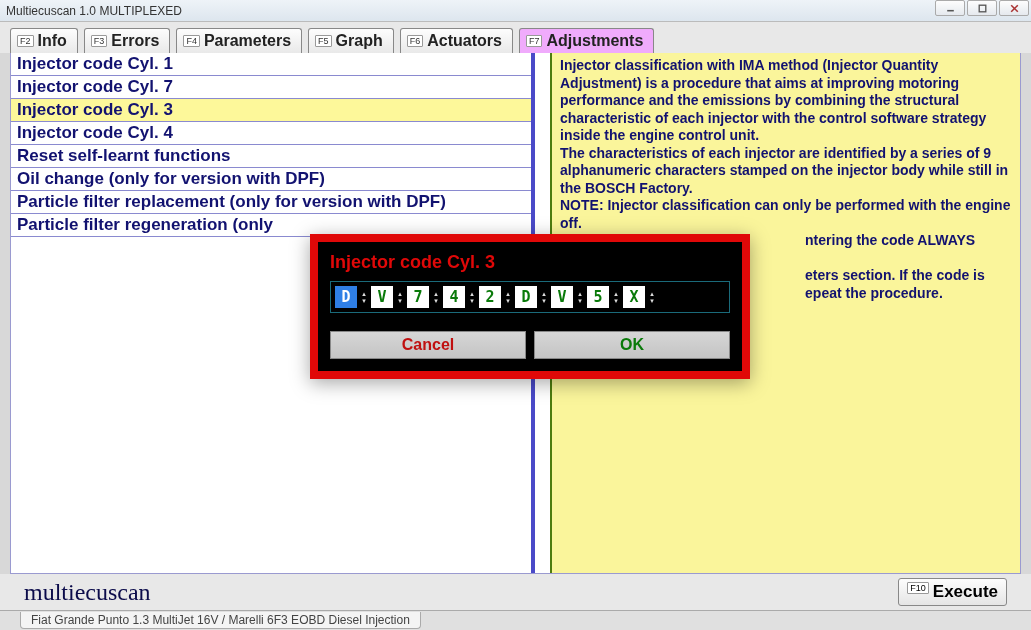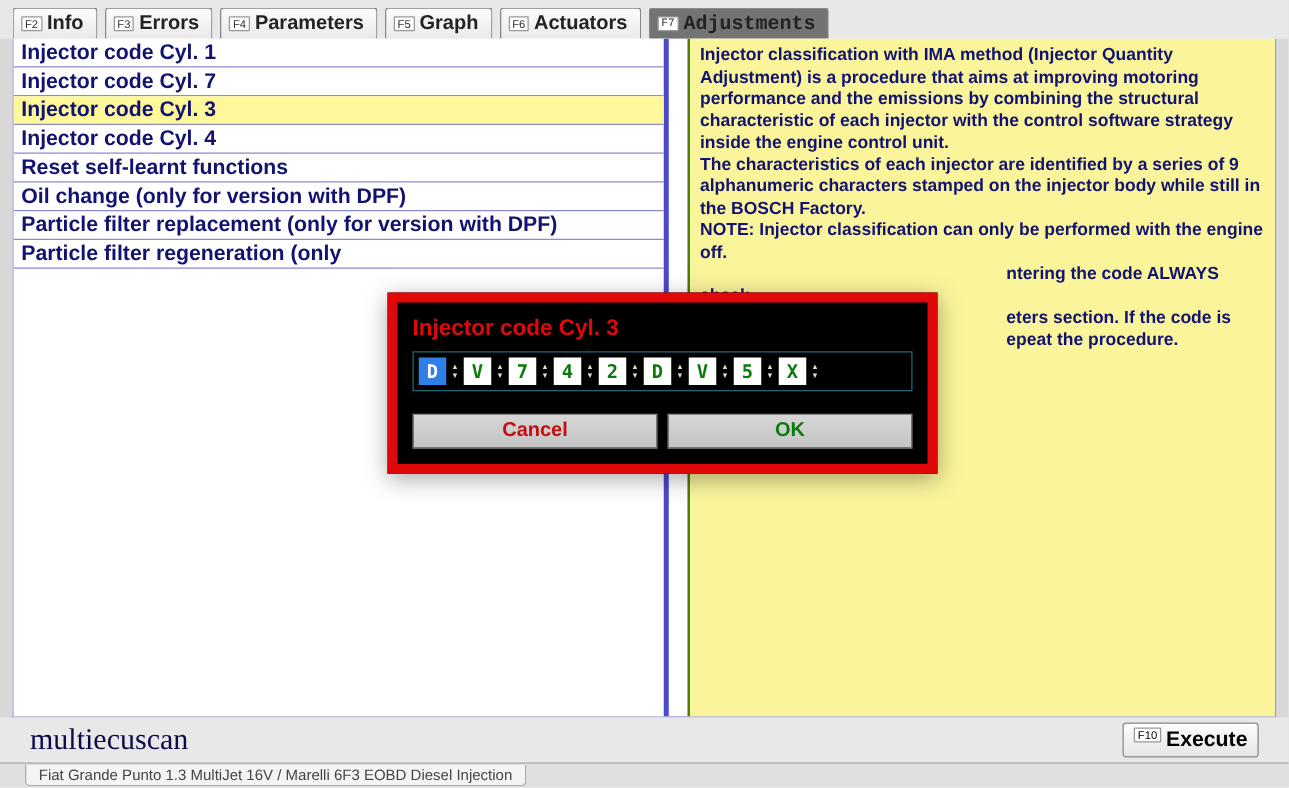--- a/index.html
+++ b/index.html
@@ -72,21 +72,21 @@
   }
   .tab .fkey {
     font-size: 9px;
     font-weight: 400;
     border: 1px solid #999;
     padding: 0 2px;
     background: #fff;
     color: #333;
     border-radius: 1px;
   }
-  .tab.active { background: #737373; font-family: Liberation Mono, monospace; }
+  .tab.active { background: #f0abfc; }
 
   
   .main {
     flex: 1;
     display: flex;
     background: #fff;
     margin: 0 10px;
     border: 1px solid #9a9ad0;
     border-top: none;
     gap: 15px;
@@ -242,20 +242,41 @@
     cursor: pointer;
   }
   .modal-btn.cancel { color: #c01010; }
   .modal-btn.ok { color: #0a7a0a; }
 </style>
 </head>
 <body>
 
 <div class="window">
 
+  <div class="titlebar">
+    <span class="title-text">Multiecuscan 1.0 MULTIPLEXED</span>
+    <div class="winbtns">
+      <div class="winbtn">
+          <svg viewBox="0 0 10 10">
+            <line x1="2" y1="7" x2="8" y2="7" stroke="#555" stroke-width="1.4"></line>
+          </svg>
+        </div>
+      <div class="winbtn">
+          <svg viewBox="0 0 10 10">
+            <rect x="2" y="2" width="6" height="6" fill="none" stroke="#555" stroke-width="1.2"></rect>
+          </svg>
+        </div>
+      <div class="winbtn">
+          <svg viewBox="0 0 10 10">
+            <line x1="2" y1="2" x2="8" y2="8" stroke="#a33" stroke-width="1.4"></line>
+            <line x1="8" y1="2" x2="2" y2="8" stroke="#a33" stroke-width="1.4"></line>
+          </svg>
+        </div>
+    </div>
+  </div>
 
   <div class="tabs" id="tabs">
       <div class="tab">
         <span class="fkey">F2</span>
         <span>Info</span>
       </div>
       <div class="tab">
         <span class="fkey">F3</span>
         <span>Errors</span>
       </div>

